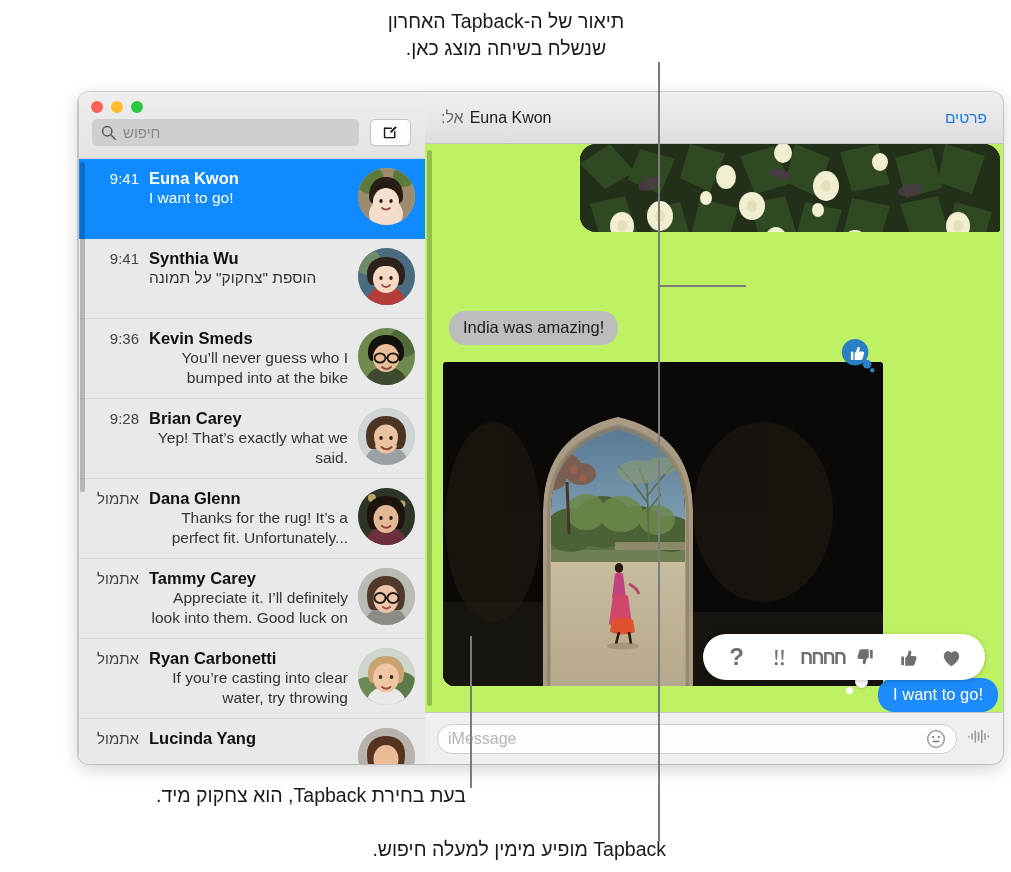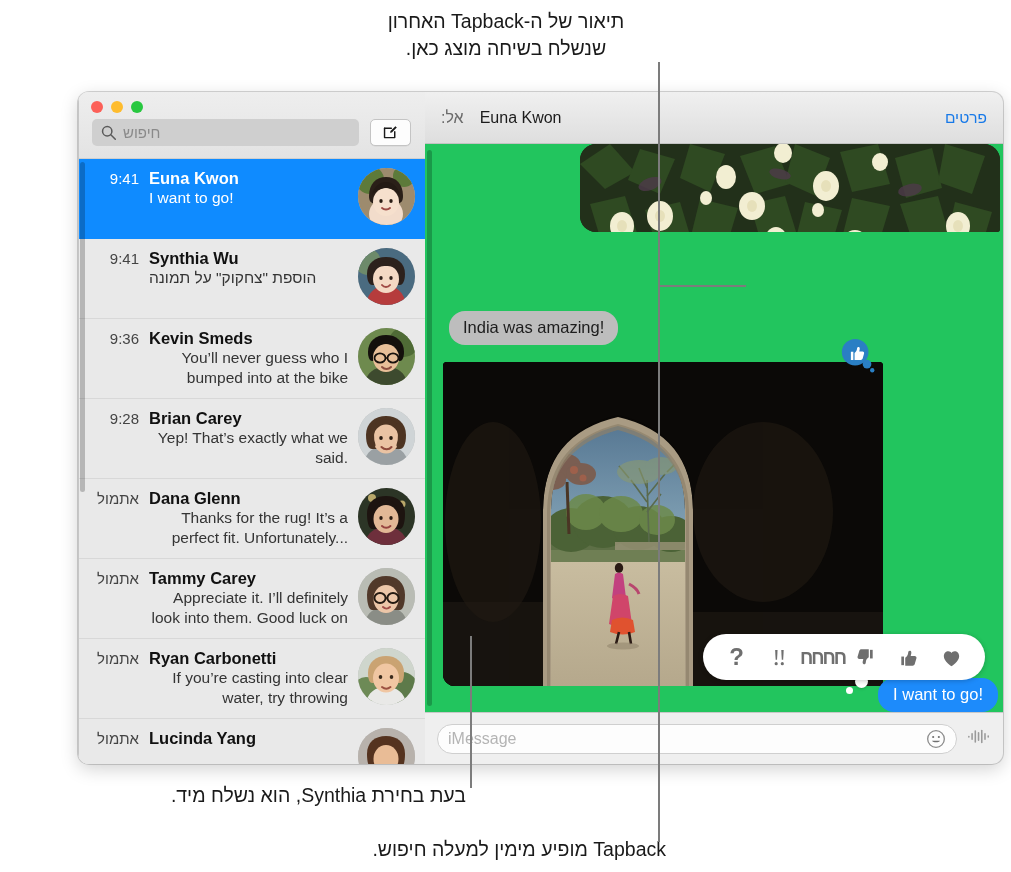--- a/index.html
+++ b/index.html
@@ -148,27 +148,27 @@
   #chat-header {
     height: 52px; flex: 0 0 auto;
     background: linear-gradient(#f0f0f0, #dedede);
     border-bottom: 1px solid #c3c3c3;
     display: flex; align-items: center;
     padding: 0 16px;
     justify-content: space-between;
     flex-direction: row;
   }
   #chat-details { color: #1779e8; font-size: 15.5px; }
-  #chat-to { font-size: 16px; color: #222; display: flex; gap: 16px; flex-direction: row-reverse; align-items: baseline; }
+  #chat-to { font-size: 16px; color: #222; display: flex; gap: 6px; flex-direction: row-reverse; align-items: baseline; }
   #chat-to .lbl { color: #6b6b6b; }
   #chat-to .nm { color: #1c1c1c; }
 
   #chat-body {
     flex: 1 1 auto; position: relative;
-    background: #22c55e;
+    background: #bef264;
     overflow: hidden;
   }
 
   
   .photo-top {
     position: absolute; right: 3px; top: 0px;
     width: 420px; height: 88px;
     border-radius: 16px 16px 3px 16px;
     overflow: hidden;
     background: #1d2a12;
@@ -296,21 +296,21 @@
     width: 5px; border-radius: 3px; background: rgba(0,0,0,0.22);
   }
 </style>
 </head>
 <body>
 
 <div id="stage">
 
   <div class="caption" id="caption-top">תיאור של ה-Tapback האחרון
 שנשלח בשיחה מוצג כאן.</div>
-  <div class="caption" id="caption-bottom-1">בעת בחירת Synthia, הוא נשלח מיד.</div>
+  <div class="caption" id="caption-bottom-1">בעת בחירת Tapback, הוא צחקוק מיד.</div>
   <div class="caption" id="caption-bottom-2">Tapback מופיע מימין למעלה חיפוש.</div>
 
   <div class="leader v" style="left:658px; top:62px; height:224px;"></div>
   <div class="leader h" style="left:658px; top:285px; width:88px;"></div>
 
   <div class="leader v" style="left:470px; top:636px; height:152px;"></div>
   <div class="leader v" style="left:658px; top:286px; height:556px;"></div>
 
   <div id="window">
 

